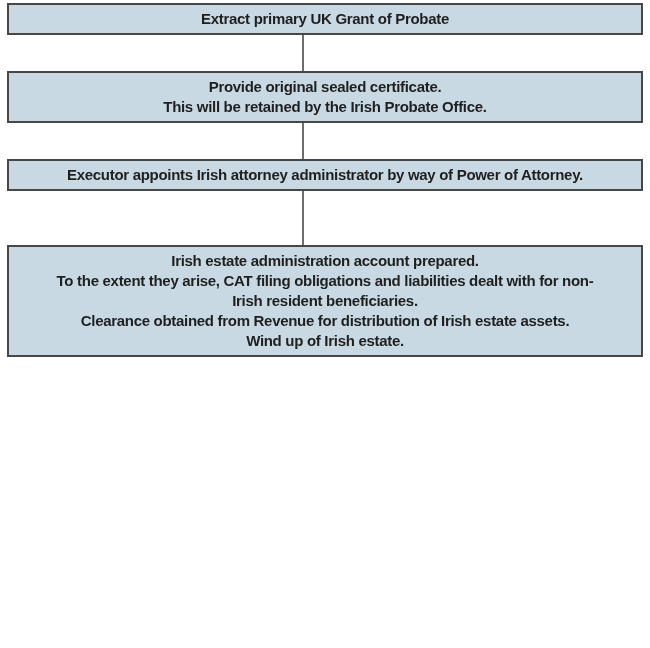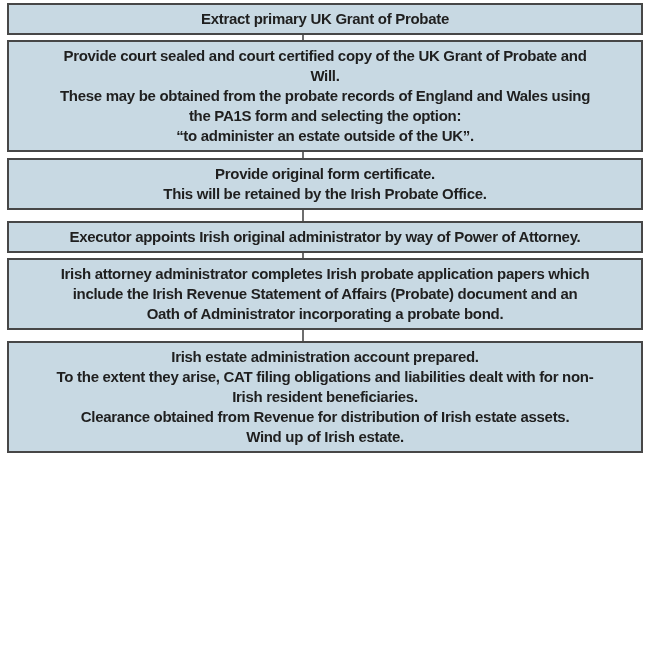--- a/index.html
+++ b/index.html
@@ -38,39 +38,31 @@
   }
 </style>
 </head>
 <body>
 
 <div class="flowchart">
 
   <div class="node">Extract primary UK Grant of Probate</div>
   <div class="connector"></div>
 
-  <div class="node">Provide court sealed and court certified copy of the UK Grant of Probate and
-Will.
-These may be obtained from the probate records of England and Wales using
-the PA1S form and selecting the option:
-“to administer an estate outside of the UK”.</div>
   <div class="connector"></div>
 
-  <div class="node">Provide original form certificate.
+  <div class="node">Provide original sealed certificate.
 This will be retained by the Irish Probate Office.</div>
   <div class="connector"></div>
 
   <div class="connector"></div>
 
-  <div class="node">Executor appoints Irish original administrator by way of Power of Attorney.</div>
+  <div class="node">Executor appoints Irish attorney administrator by way of Power of Attorney.</div>
   <div class="connector"></div>
 
-  <div class="node">Irish attorney administrator completes Irish probate application papers which
-include the Irish Revenue Statement of Affairs (Probate) document and an
-Oath of Administrator incorporating a probate bond.</div>
   <div class="connector"></div>
 
   <div class="connector"></div>
 
   <div class="node">Irish estate administration account prepared.
 To the extent they arise, CAT filing obligations and liabilities dealt with for non-
 Irish resident beneficiaries.
 Clearance obtained from Revenue for distribution of Irish estate assets.
 Wind up of Irish estate.</div>
 

